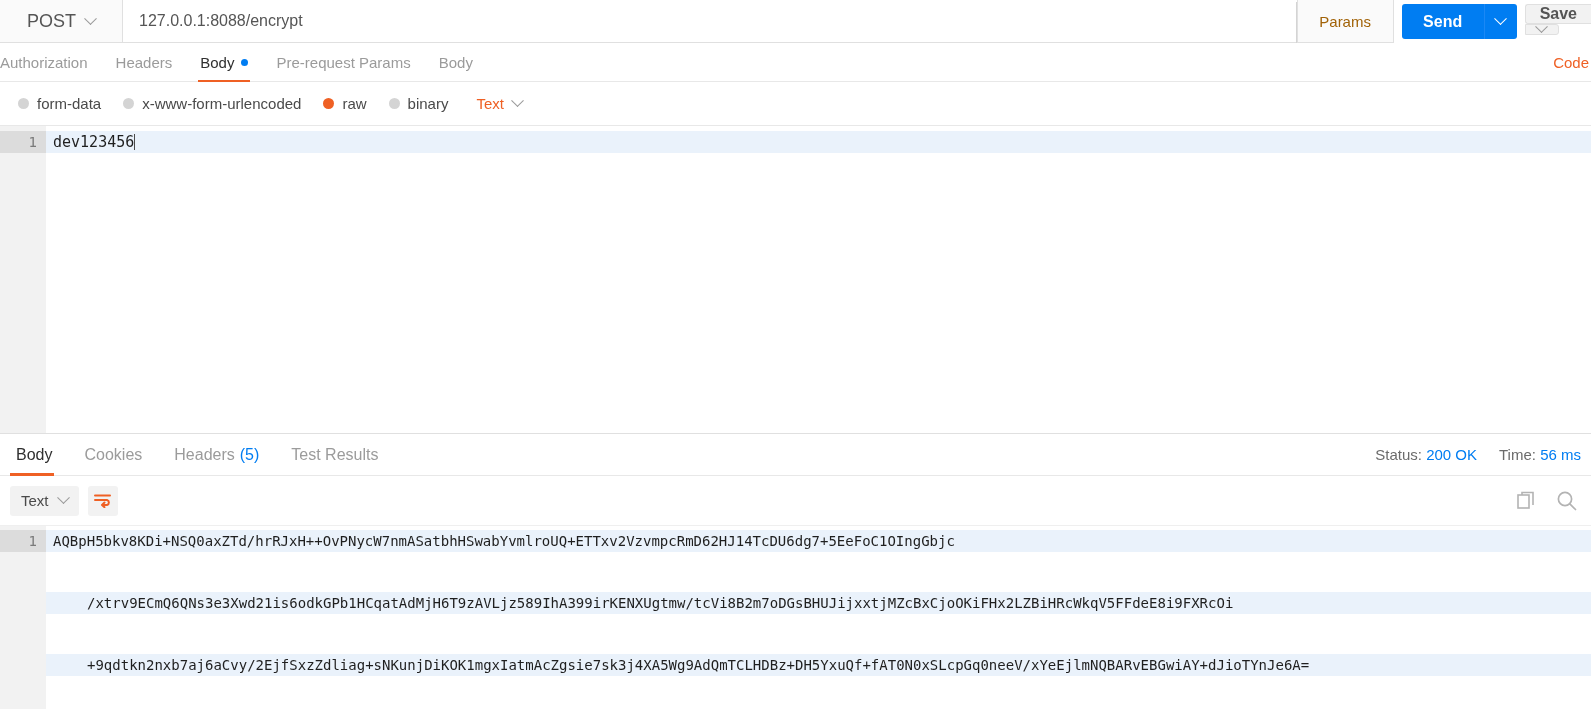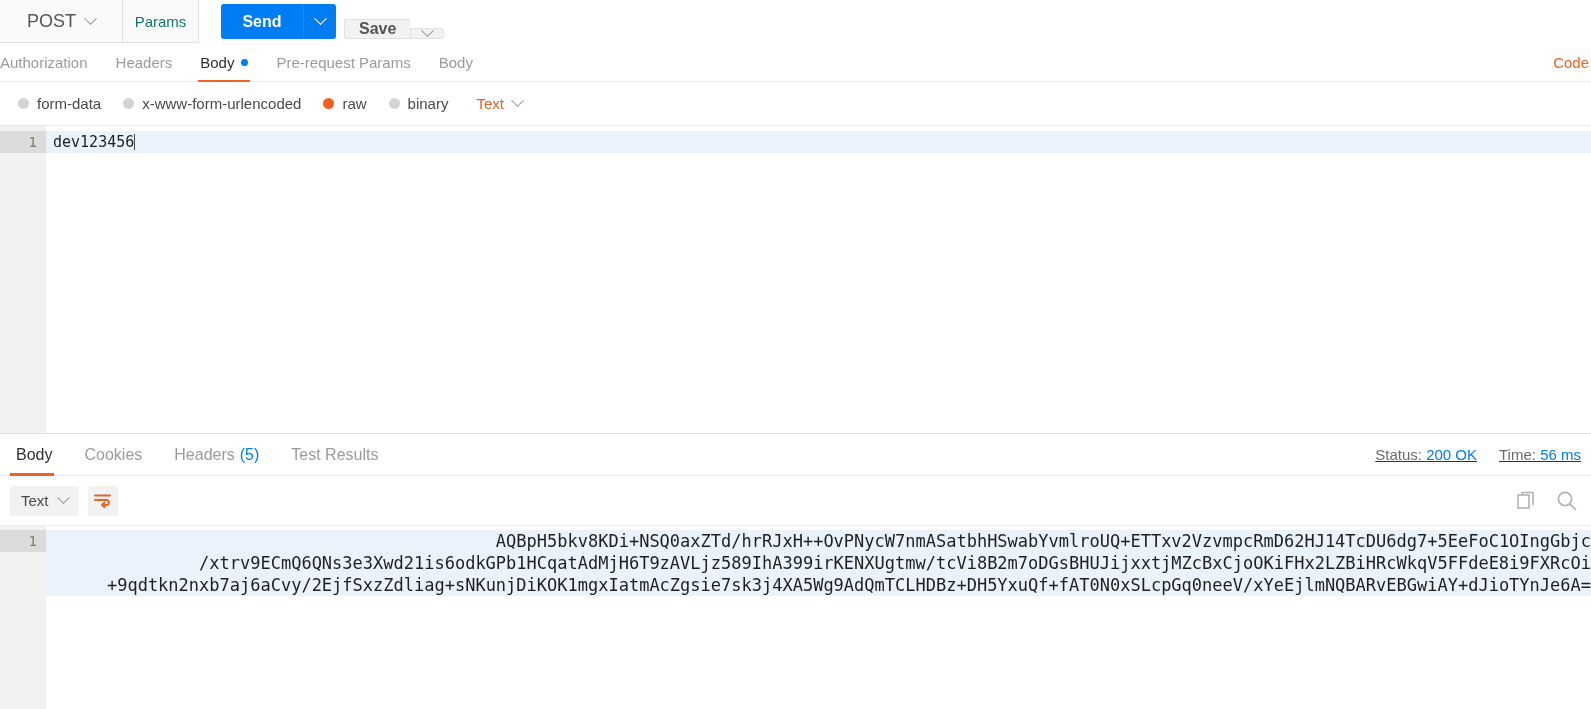--- a/index.html
+++ b/index.html
@@ -26,36 +26,36 @@
   .chev { width: 9px; height: 9px; border-right: 1.6px solid #9a9a9a; border-bottom: 1.6px solid #9a9a9a;
           transform: rotate(45deg) translate(-2px,-2px); display:inline-block; }
   .url-input-wrap {
     flex: 1 1 auto; display: flex; align-items: center;
     border: 1px solid #e0e0e0; border-left: none; border-top: none;
     background: #fff; padding: 0 16px; position: relative;
   }
   .url-text { font-size: 16px; color: #555; }
   .url-caretline { position:absolute; right: 0; top: 2px; bottom: -5px; width: 1px; background: #d4d4d4; }
   .params-btn {
-    width: 76px; display: flex; align-items: center; justify-content: center;
-    font-size: 15px; color: #0f766e; background: #fafafa;
+    width: 96px; display: flex; align-items: center; justify-content: center;
+    font-size: 15px; color: #a16207; background: #fafafa;
     border: 1px solid #e0e0e0; border-top: none; border-left: none; cursor: pointer;
   }
-  .send-group { display: flex; align-items: stretch; margin: 4px 0 4px 22px; }
+  .send-group { display: flex; align-items: stretch; margin: 4px 0 4px 8px; }
   .send-btn {
     background: #007df2; color: #fff; font-size: 16px; font-weight: bold;
     display: flex; align-items: center; justify-content: center;
     width: 82px; border-radius: 3px 0 0 3px; cursor: pointer;
   }
   .send-caret {
     background: #007df2; width: 33px; border-left: 1px solid #1b88f5;
     border-radius: 0 3px 3px 0; display: flex; align-items: center; justify-content: center; cursor: pointer;
   }
   .send-caret .chev { border-color: #ffffff; }
-  .save-group { display: flex; align-items: flex-end; margin: 4px 0 4px 8px; }
+  .save-group { display: flex; align-items: flex-start; margin: 4px 0 4px 8px; flex-direction: column; }
   .save-btn {
     background: #f2f2f2; color: #555; font-size: 16px; font-weight: bold;
     display: flex; align-items: center; justify-content: center;
     padding: 0 14px; border: 1px solid #e0e0e0; border-right: none; border-radius: 3px 0 0 3px; cursor: pointer;
   }
   .save-caret {
     background: #f2f2f2; width: 34px; border: 1px solid #e0e0e0;
     border-radius: 0 3px 3px 0; display: flex; align-items: center; justify-content: center; cursor: pointer;
   }
 
@@ -123,21 +123,21 @@
   .res-tab {
     display: flex; align-items: center; padding: 0 16px; font-size: 16px;
     color: #9b9b9b; cursor: pointer; position: relative; gap: 5px;
   }
   .res-tab.active { color: #2f2f2f; }
   .res-tab.active::after {
     content: ''; position: absolute; left: 10px; right: 14px; bottom: -1px; height: 3px; background: #ef6024;
   }
   .count-blue { color: #007df2; }
   .status-wrap {
-    position: absolute; right: 10px; top: 0; bottom: 0; display: flex; align-items: center; gap: 22px; text-decoration: underline;
+    position: absolute; right: 10px; top: 0; bottom: 0; display: flex; align-items: center; gap: 22px;
   }
   .status-item { font-size: 15px; color: #6b6b6b; }
   .status-item b { color: #007df2; font-weight: normal; }
 
   
   .res-toolbar {
     height: 49px; flex: 0 0 49px; display: flex; align-items: center;
     padding-left: 10px; gap: 9px; background: #fff; position: relative;
   }
   .seg-group { display: flex; background: #f2f2f2; border-radius: 3px; overflow: hidden; height: 30px; }
@@ -158,34 +158,38 @@
   
   .res-body { flex: 1 1 auto; display: flex; background: #fff; overflow: hidden; border-top: 1px solid #efefef; }
   .res-gutter { width: 46px; flex: 0 0 46px; background: #f2f2f2; padding-top: 4px; text-align: right; }
   .res-gutter .ln {
     font-family: "DejaVu Sans Mono", monospace; font-size: 14px; color: #9a9a9a;
     line-height: 22px; padding-right: 9px;
   }
   .res-gutter .ln.active { background: #dcdcdc; color: #7a7a7a; }
   .res-code { flex: 1 1 auto; padding-top: 4px; }
   .res-code .rline {
-    font-family: "DejaVu Sans Mono", monospace; font-size: 17px; line-height: 22px;
-    color: #1f1f1f; padding-left: 7px; white-space: pre; background: #eaf2fb; text-align: right;
-  }
-  .res-code .rline.cont { padding-left: 41px; }
+    font-family: "DejaVu Sans Mono", monospace; font-size: 14px; line-height: 22px;
+    color: #1f1f1f; padding-left: 7px; white-space: pre; background: #eaf2fb;
+  }
+  .res-code .rline.cont { padding-left: 41px; margin-top: 40px; }
 </style>
 </head>
 <body>
 
 <div class="app">
 
   <div class="url-bar">
     <div class="method-box">
       <span class="method-label">POST</span>
       <span class="chev"></span>
+    </div>
+    <div class="url-input-wrap">
+      <span class="url-text">127.0.0.1:8088/encrypt</span>
+      <span class="url-caretline"></span>
     </div>
     <div class="params-btn">Params</div>
     <div class="send-group">
       <div class="send-btn">Send</div>
       <div class="send-caret">
         <span class="chev"></span>
       </div>
     </div>
     <div class="save-group">
       <div class="save-btn">Save</div>

